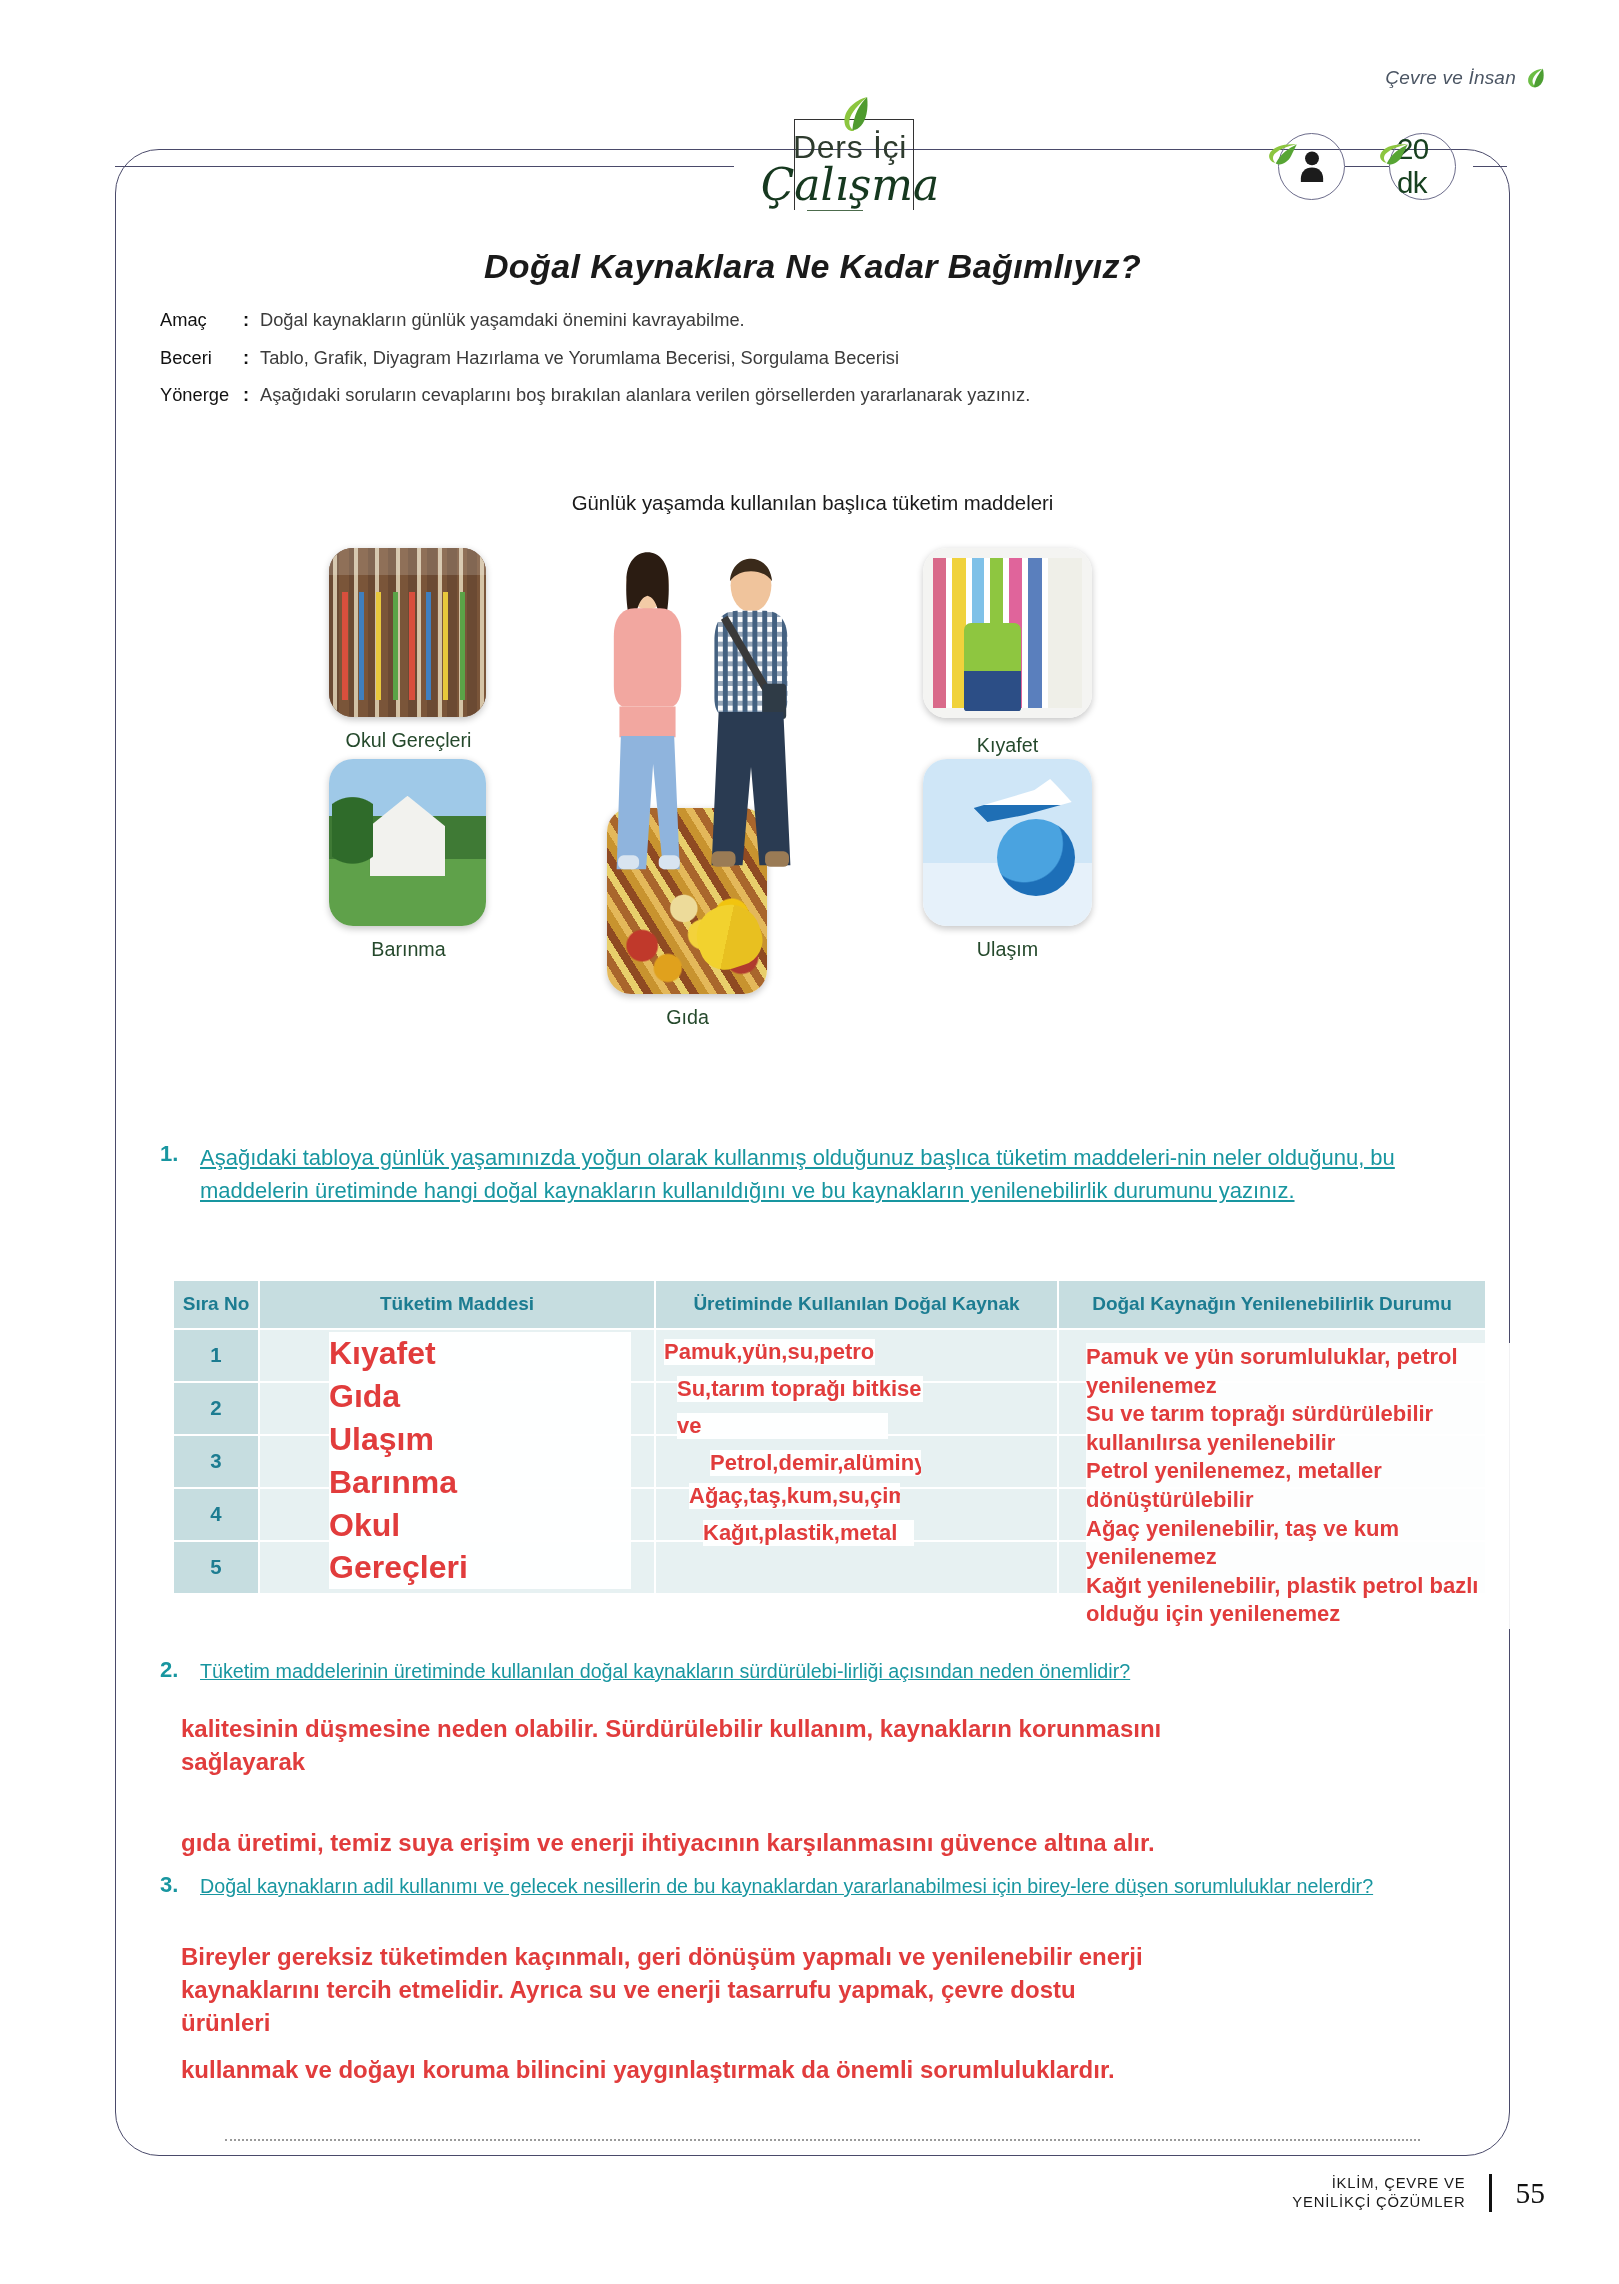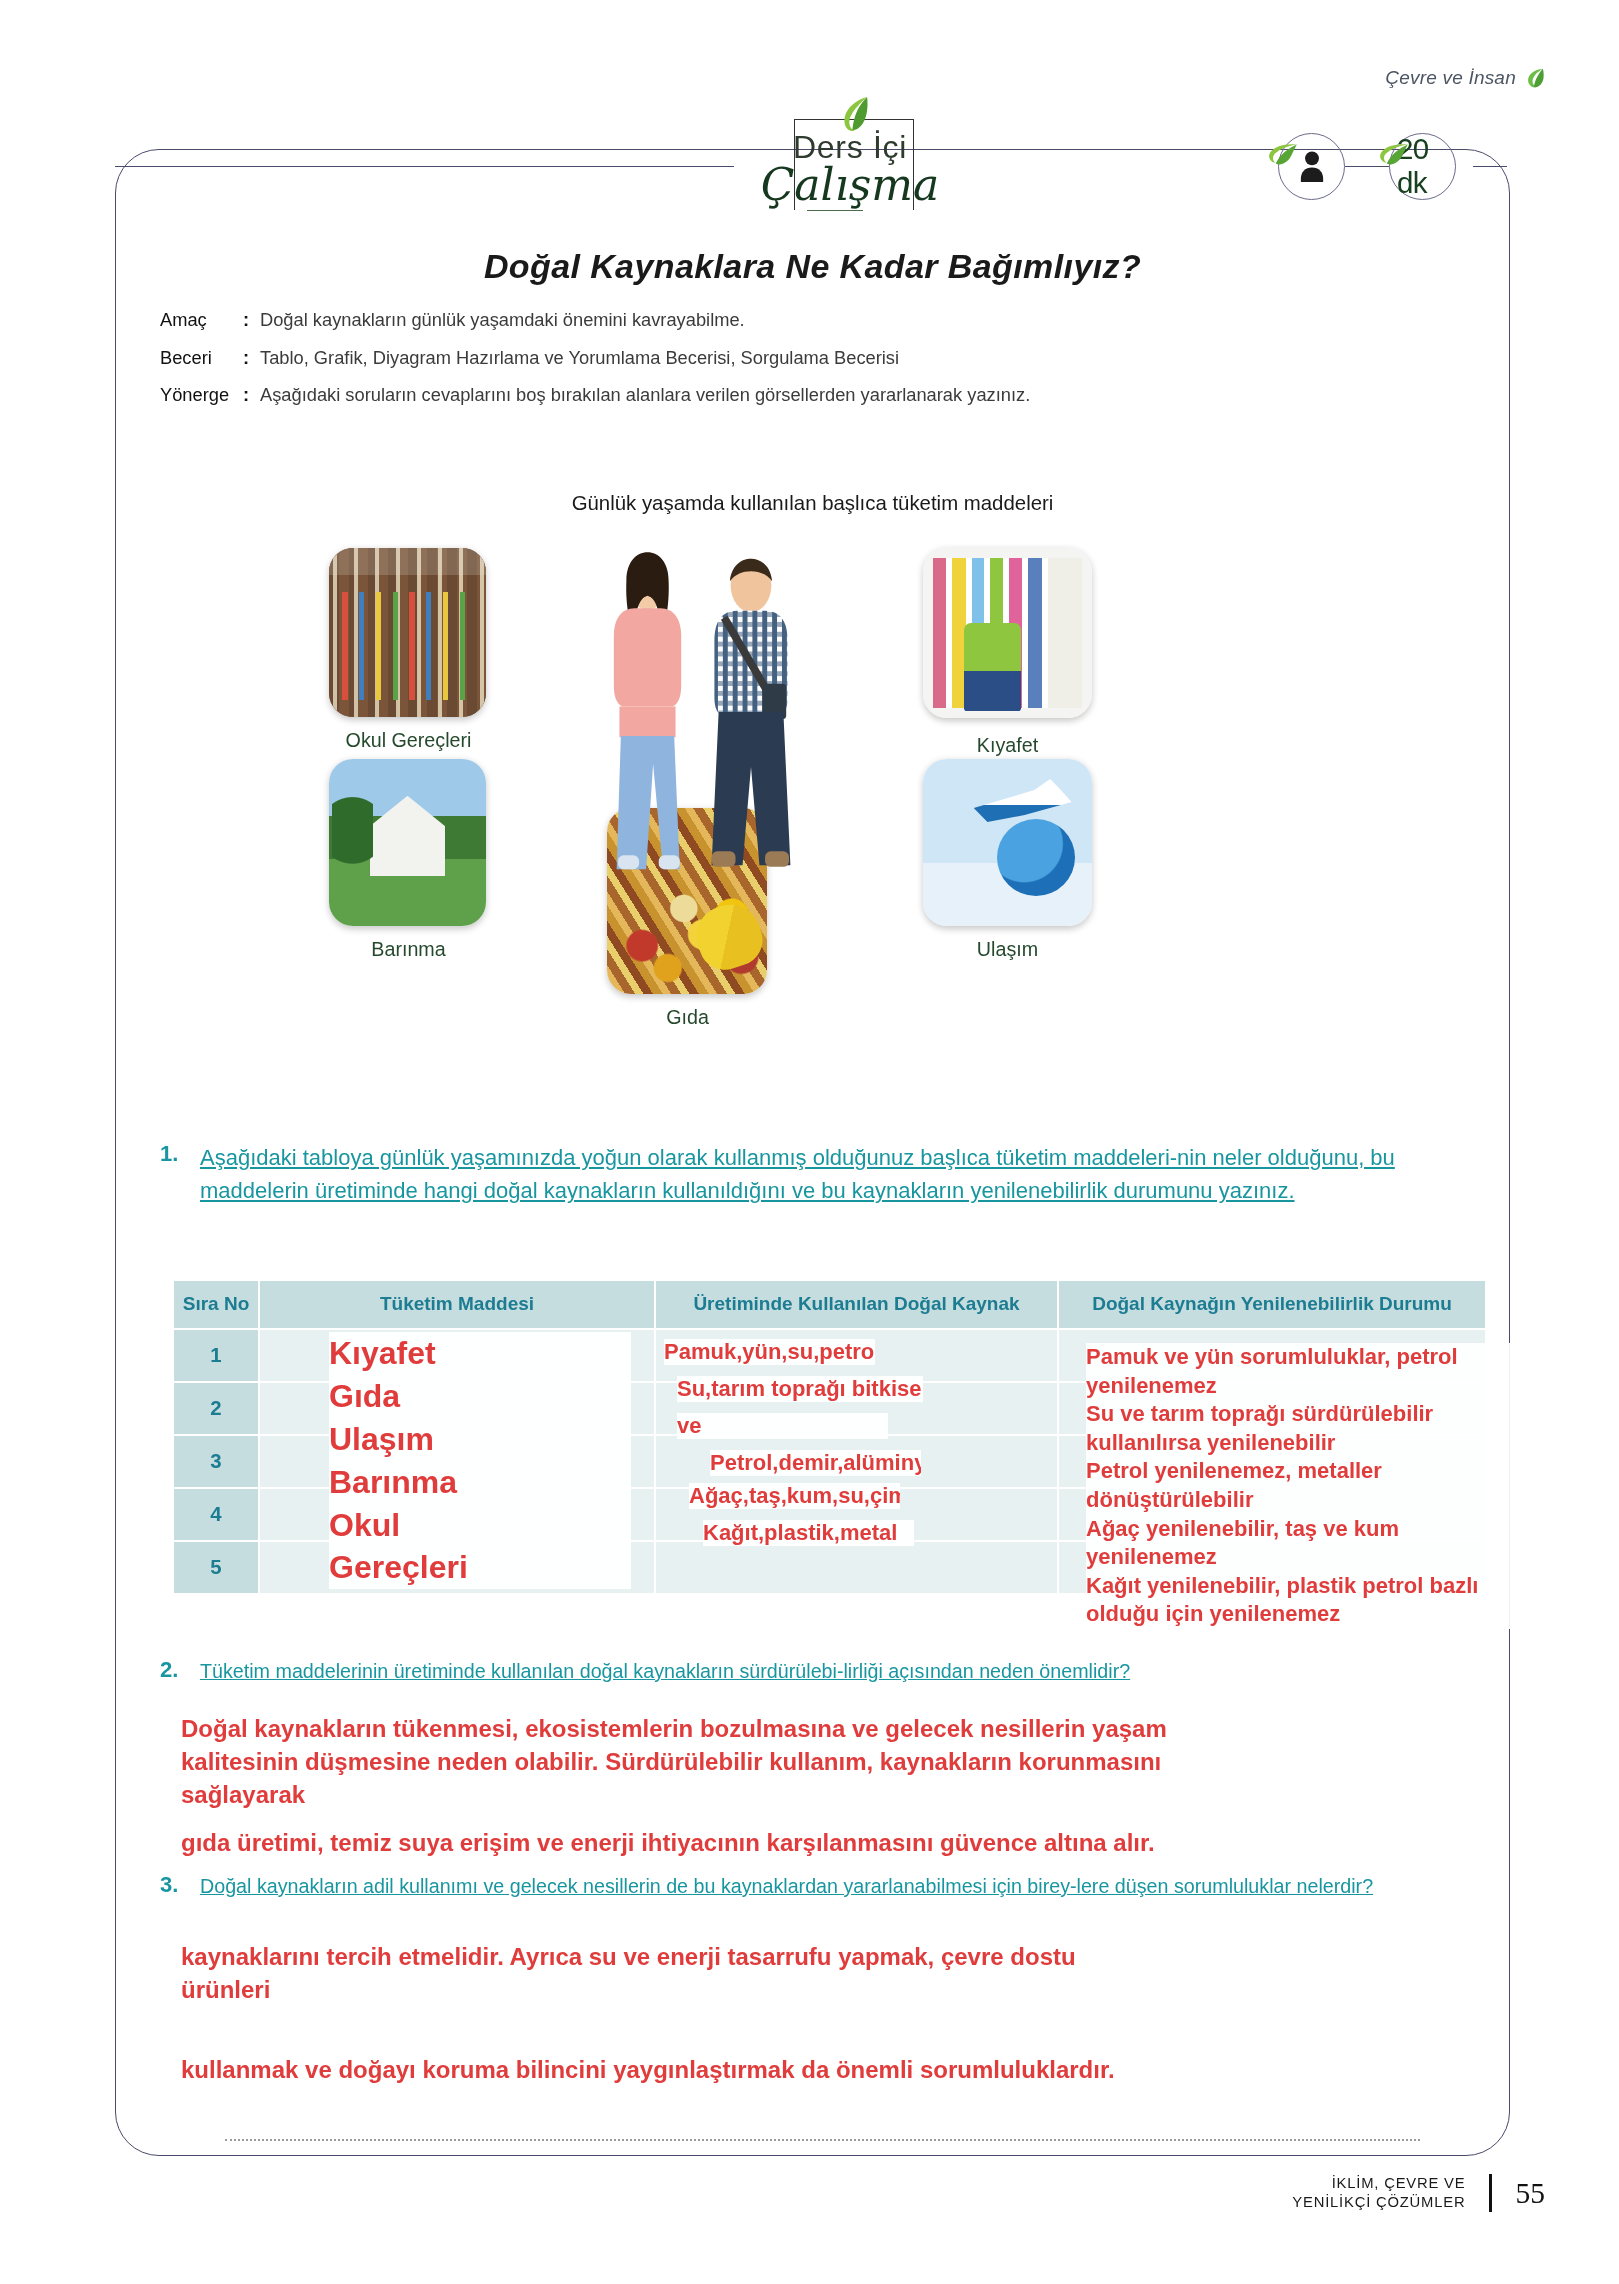--- a/index.html
+++ b/index.html
@@ -692,30 +692,30 @@
   <div>Ağaç yenilenebilir, taş ve kum</div>
   <div>yenilenemez</div>
   <div>Kağıt yenilenebilir, plastik petrol bazlı</div>
   <div>olduğu için yenilenemez</div>
 </div>
 
 <div class="qnum q2-num">2.</div>
 <div class="qtext q2-text">Tüketim maddelerinin üretiminde kullanılan doğal kaynakların sürdürülebi-lirliği açısından neden önemlidir?</div>
 
 <div class="free free-2">
-  <div>Doğal kaynakların tükenmesi, ekosistemlerin bozulmasına ve gelecek nesillerin yaşam</div>
   <div>kalitesinin düşmesine neden olabilir. Sürdürülebilir kullanım, kaynakların korunmasını</div>
   <div>sağlayarak</div>
 </div>
 <div class="free free-2b">gıda üretimi, temiz suya erişim ve enerji ihtiyacının karşılanmasını güvence altına alır.</div>
 
 <div class="qnum q3-num">3.</div>
 <div class="qtext q3-text">Doğal kaynakların adil kullanımı ve gelecek nesillerin de bu kaynaklardan yararlanabilmesi için birey-lere düşen sorumluluklar nelerdir?</div>
 
 <div class="free free-3">
+  <div>Bireyler gereksiz tüketimden kaçınmalı, geri dönüşüm yapmalı ve yenilenebilir enerji</div>
   <div>kaynaklarını tercih etmelidir. Ayrıca su ve enerji tasarrufu yapmak, çevre dostu</div>
   <div>ürünleri</div>
 </div>
 <div class="free free-3b">kullanmak ve doğayı koruma bilincini yaygınlaştırmak da önemli sorumluluklardır.</div>
 
 <div class="dotted"></div>
 
 <div class="footer">
   <div class="footer-label">
     <div>İKLİM, ÇEVRE VE</div>

